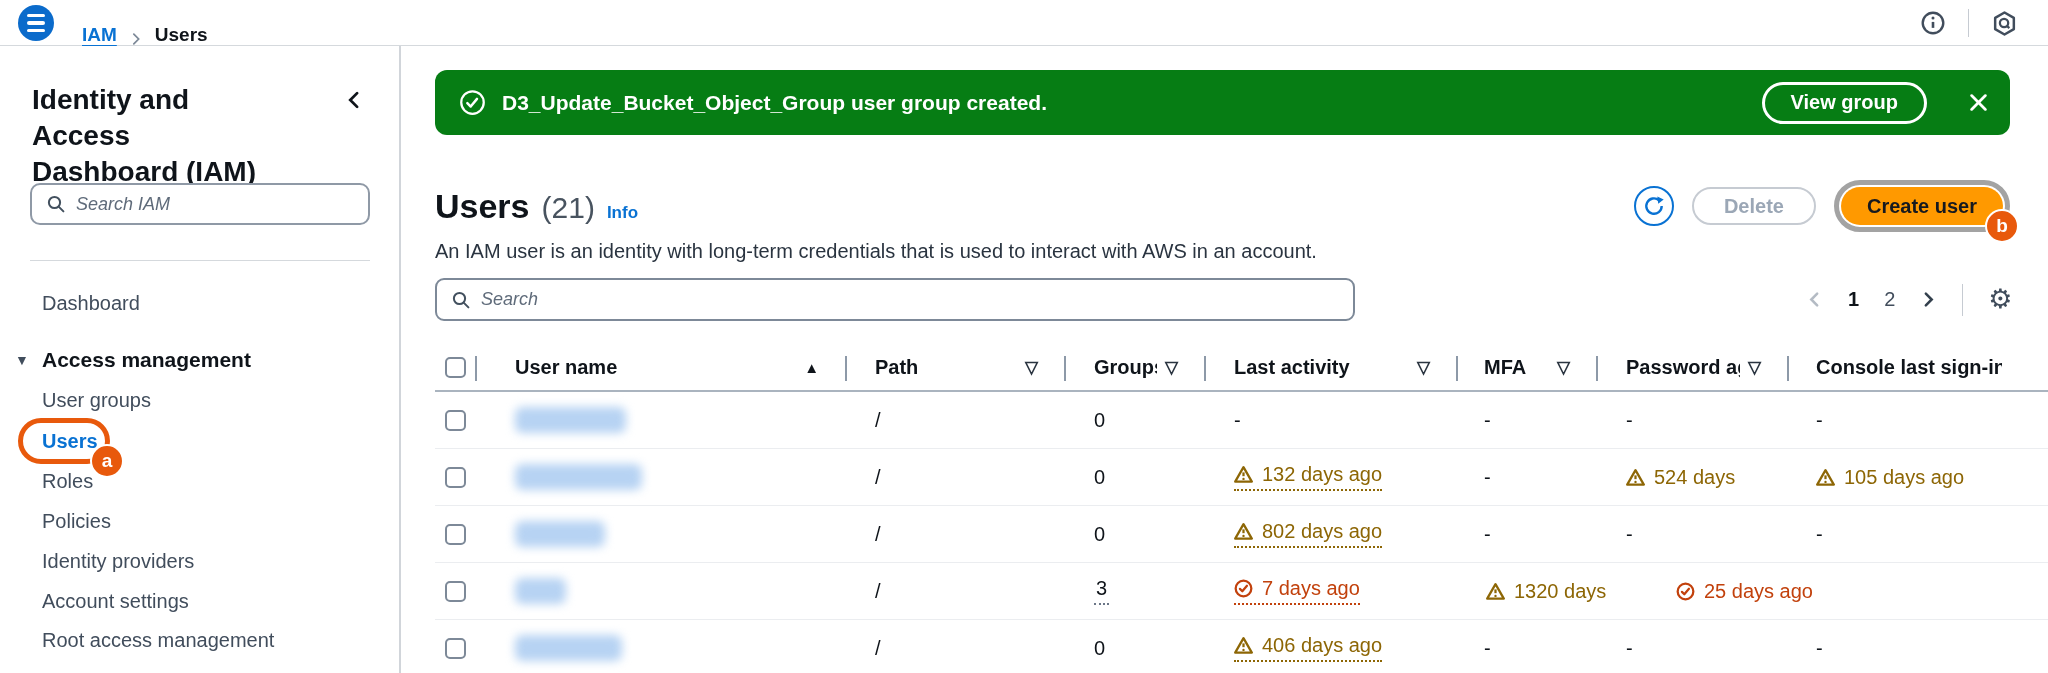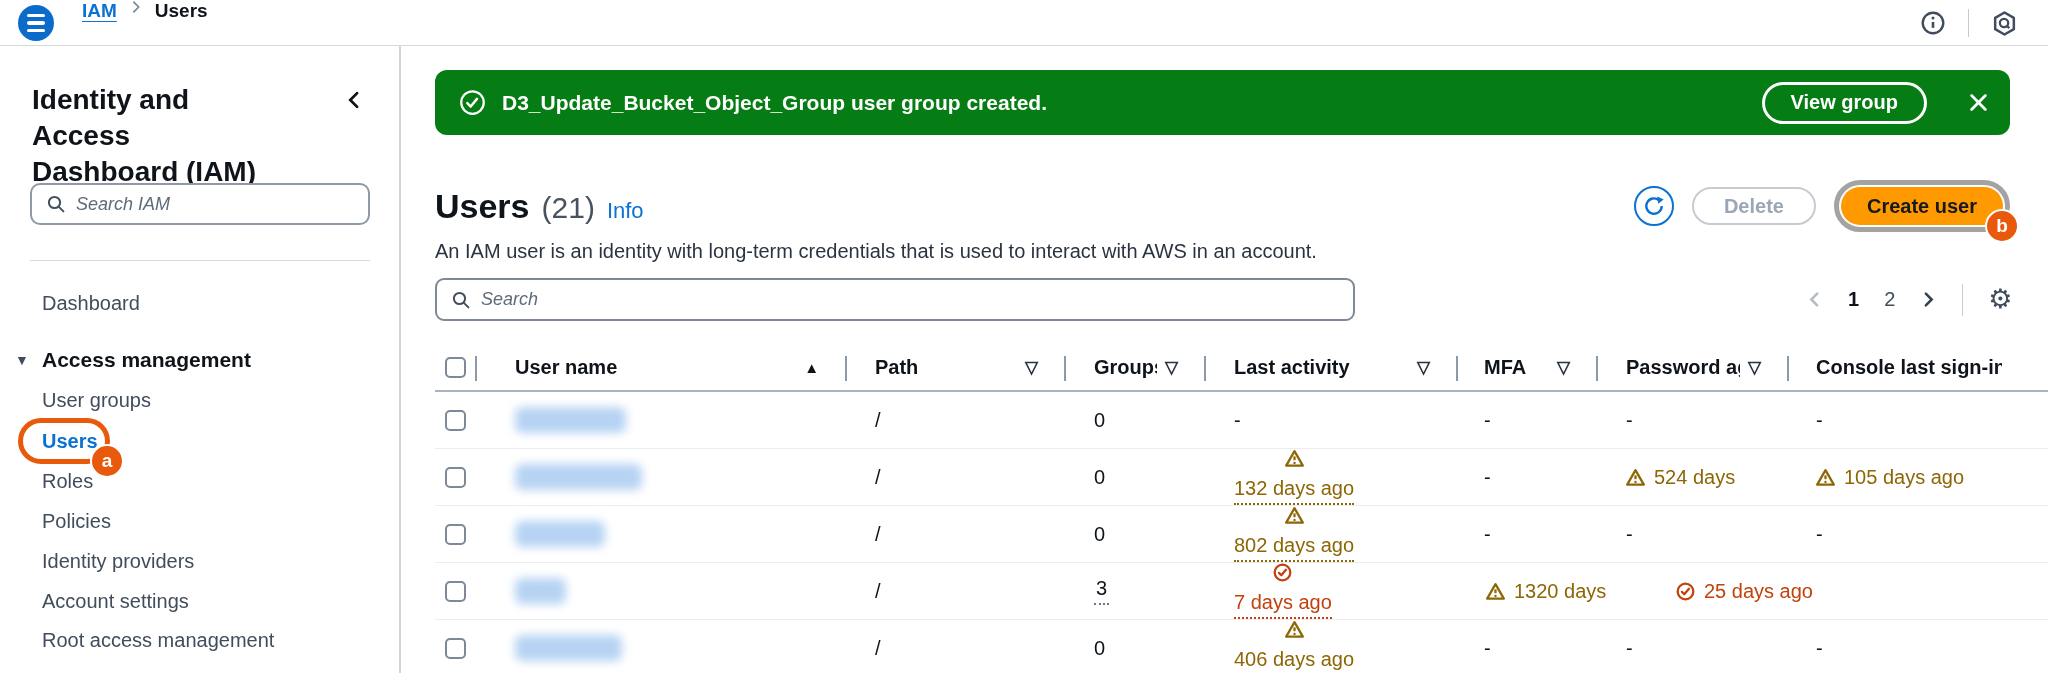--- a/index.html
+++ b/index.html
@@ -4,21 +4,21 @@
 <style>
   * { margin:0; padding:0; box-sizing:border-box; }
   html,body { background:#fff; }
   body { font-family:"Liberation Sans", sans-serif; color:#0f141a; }
   .page { position:relative; width:2048px; height:673px; overflow:hidden; background:#fff; }
 
   
   .topbar { position:absolute; left:0; top:0; width:2048px; height:46px; background:#fff; border-bottom:1px solid #d5d9dd; }
   .hamburger { position:absolute; left:18px; top:5px; width:36px; height:36px; border-radius:50%; background:#0b6bcb; display:flex; flex-direction:column; justify-content:center; align-items:center; gap:4px; cursor:pointer; }
   .hamburger i { display:block; width:18px; height:3.5px; background:#fff; border-radius:2px; }
-  .breadcrumb { position:absolute; left:82px; top:0; height:46px; display:flex; align-items:flex-start; gap:12px; font-size:19px; }
+  .breadcrumb { position:absolute; left:82px; top:0; height:46px; display:flex; align-items:flex-end; gap:12px; font-size:19px; }
   .crumb-root { color:#0972d3; font-weight:bold; text-decoration:underline; text-underline-offset:4px; cursor:pointer; }
   .crumb-current { color:#0f141a; font-weight:bold; }
   .topbar-icons { position:absolute; right:0; top:0; height:46px; display:flex; align-items:center; gap:22px; padding-right:30px; }
   .tb-divider { width:1px; height:28px; background:#c6cbd2; }
 
   
   .sidebar { position:absolute; left:0; top:46px; width:401px; height:627px; background:#fff; border-right:2px solid #d1d5da; }
   .sidebar-title { position:absolute; left:32px; top:36px; width:252px; font-size:28px; font-weight:bold; line-height:1.28; color:#0f141a; }
   .collapse-btn { position:absolute; left:344px; top:44px; cursor:pointer; }
   .side-search { position:absolute; left:30px; top:137px; width:340px; height:42px; border:2px solid #8f99a6; border-radius:10px; display:flex; align-items:center; padding:0 14px; gap:10px; background:#fff; }
@@ -37,21 +37,21 @@
   .flashbar { position:absolute; left:435px; top:70px; width:1575px; height:65px; background:#067d14; border-radius:12px; display:flex; align-items:center; padding:0 20px 0 24px; gap:16px; color:#fff; }
   .flash-msg { font-size:21px; font-weight:bold; }
   .flash-action { margin-left:auto; height:42px; padding:0 26px; border:3px solid #fff; border-radius:21px; display:flex; align-items:center; font-size:20px; font-weight:bold; color:#fff; background:transparent; cursor:pointer; white-space:nowrap; }
   .flash-close { margin-left:24px; cursor:pointer; display:flex; align-items:center; }
 
   
   .header-row { position:absolute; left:435px; top:182px; width:1575px; height:48px; display:flex; align-items:center; }
   .title-group { display:flex; align-items:baseline; gap:12px; }
   .page-title { font-size:34px; font-weight:bold; color:#0f141a; }
   .page-count { font-size:30px; font-weight:normal; color:#48535f; }
-  .info-link { font-size:22px; font-weight:normal; color:#0972d3; cursor:pointer; }
+  .info-link { font-size:17px; font-weight:bold; color:#0972d3; cursor:pointer; }
   .actions { margin-left:auto; display:flex; align-items:center; gap:18px; }
   .refresh-btn { width:40px; height:40px; border-radius:50%; border:2.5px solid #0972d3; display:flex; align-items:center; justify-content:center; cursor:pointer; background:#fff; }
   .btn-disabled { height:38px; padding:0 30px; border-radius:19px; border:2.5px solid #c6cbd2; color:#9ba7b6; font-size:20px; font-weight:bold; background:#fff; display:flex; align-items:center; }
   .create-wrap { position:relative; border:5px solid #a3a3a3; border-radius:26px; padding:2px; }
   .btn-primary { height:38px; padding:0 26px; border-radius:19px; border:none; background:#ff9900; color:#16191f; font-size:20px; font-weight:bold; display:flex; align-items:center; cursor:pointer; white-space:nowrap; }
   .badge-b { right:-14px; bottom:-16px; left:auto; top:auto; position:absolute; }
 
   .description { position:absolute; left:435px; top:240px; font-size:20px; color:#2a3440; }
 
   
@@ -81,21 +81,21 @@
   .c6 { width:191px; padding-left:30px; }
   .c7 { width:241px; padding-left:29px; }
   .trow { display:flex; height:57px; align-items:center; border-bottom:1px solid #ebedf0; }
   .cell { height:100%; display:flex; align-items:center; font-size:20px; color:#0f141a; white-space:nowrap; overflow:hidden; }
   .checkbox { width:21px; height:21px; border:2px solid #7d8998; border-radius:5px; background:#fff; margin-left:10px; cursor:pointer; }
   .blur { height:26px; border-radius:7px; background:#b7d3f3; filter:blur(5px); }
   .bw1{width:111px;} .bw2{width:127px;} .bw3{width:90px;} .bw4{width:51px;} .bw5{width:107px;}
   .status { display:inline-flex; align-items:center; gap:9px; }
   .warn { color:#8d6605; }
   .ok { color:#c2410c; }
-  .linked { border-bottom:2px dotted currentColor; padding-bottom:3px; cursor:pointer;flex-direction:column; }
+  .linked { border-bottom:2px dotted currentColor; padding-bottom:3px; cursor:pointer; }
   .link-count { border-bottom:2px dotted #6b7687; padding:0 2px 3px 2px; cursor:pointer; }
   svg { display:block; }
 </style>
 </head>
 <body>
 
 <div class="page">
 
   <header class="topbar">
     <div class="hamburger">

